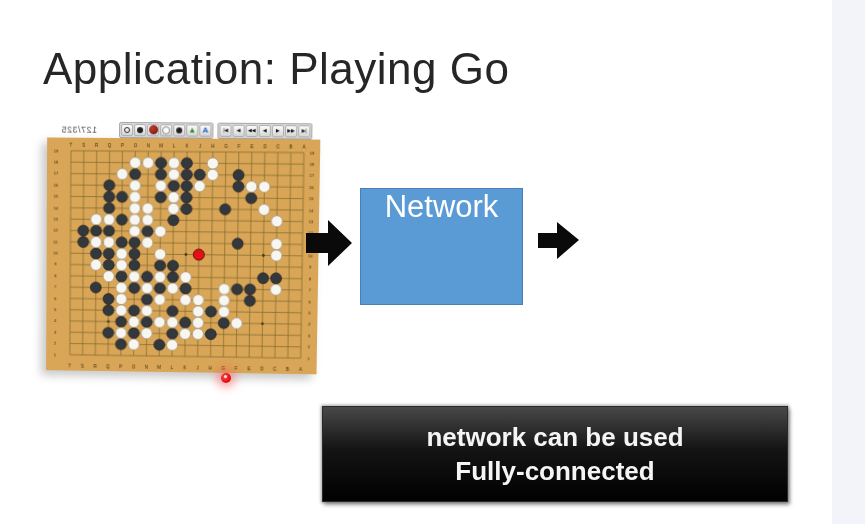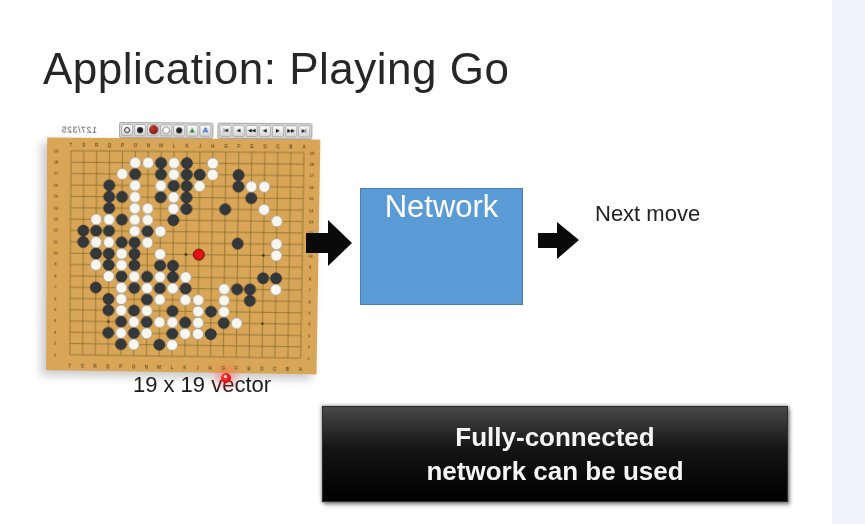--- a/index.html
+++ b/index.html
@@ -372,37 +372,35 @@
           <circle cx="101.33333333333334" cy="195.22222222222223" r="5.5" fill="#f7f6f0" stroke="#98948a" stroke-width="0.6"></circle>
           <circle cx="140" cy="195.22222222222223" r="5.5" fill="#f7f6f0" stroke="#98948a" stroke-width="0.6"></circle>
           <circle cx="152.88888888888889" cy="195.22222222222223" r="5.5" fill="#f7f6f0" stroke="#98948a" stroke-width="0.6"></circle>
           <circle cx="88.44444444444444" cy="206.61111111111111" r="5.5" fill="#f7f6f0" stroke="#98948a" stroke-width="0.6"></circle>
           <circle cx="127.11111111111111" cy="206.61111111111111" r="5.5" fill="#f7f6f0" stroke="#98948a" stroke-width="0.6"></circle>
           <circle cx="152.88888888888889" cy="115.5" r="5.5" fill="#e31212" stroke="#6d0d0d" stroke-width="1"></circle>
         </svg>
     </div>
   </div>
 
-  <div class="board-caption">19 x 19 vector</div>
   <div class="laser-dot"></div>
 
   <svg class="flow-arrow" style="left:296px; top:214px;" width="47" height="58" viewBox="0 0 47 58">
     <polygon points="0,19 22,19 22,6 46,29 22,52 22,39 0,39" fill="#0a0a0a"></polygon>
   </svg>
 
   <div class="network-box">
     <span>Network</span>
   </div>
 
   <svg class="flow-arrow" style="left:528px; top:218px;" width="42" height="45" viewBox="0 0 42 45">
     <polygon points="0,15 19,15 19,4 41,22 19,41 19,30 0,30" fill="#0a0a0a"></polygon>
   </svg>
 
   <div class="output-text">
-    <div>Next move</div>
   </div>
 
   <div class="callout">
+    <div>network can be used</div>
     <div>Fully-connected</div>
-    <div>network can be used</div>
   </div>
 
 </div>
 
 </body></html>

